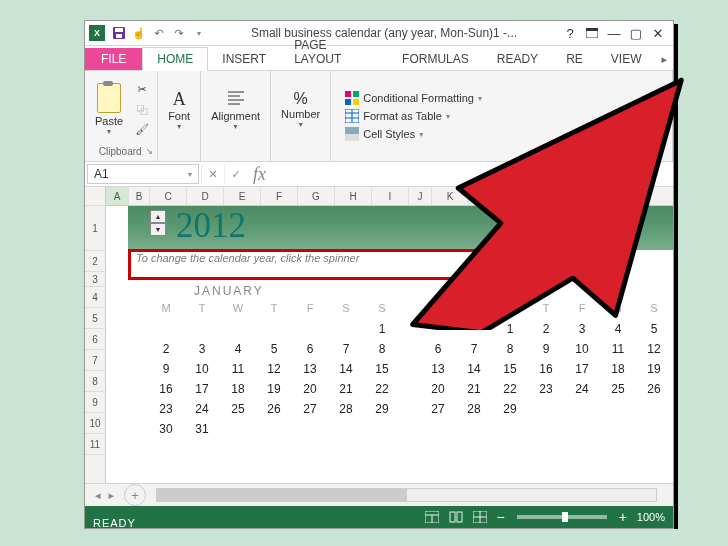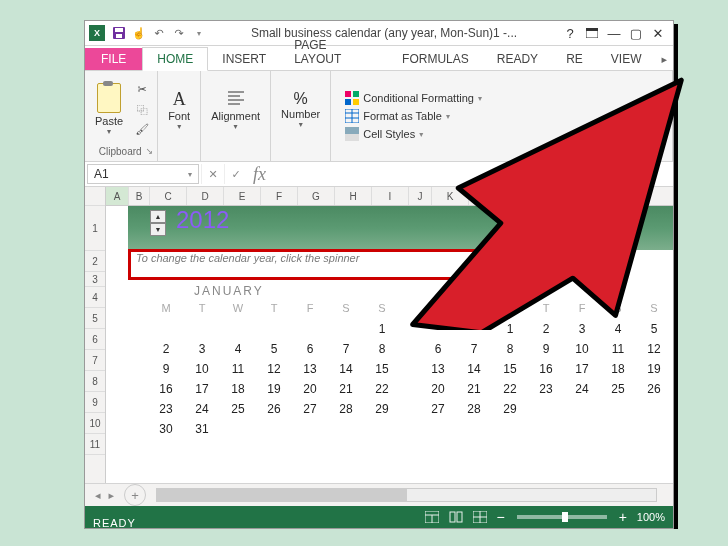--- a/index.html
+++ b/index.html
@@ -58,21 +58,21 @@
   .row-hdrs { width:20px; background:#f3f2f1; border-right:1px solid #ccc; }
   .row-hdr { height:20px; border-bottom:1px solid #ddd; font-size:10px; color:#555; display:flex; align-items:center; justify-content:center; }
   .grid { flex:1; position:relative; }
   .col-hdrs { height:18px; display:flex; background:#f3f2f1; border-bottom:1px solid #ccc; }
   .col-hdr { border-right:1px solid #ddd; font-size:10px; color:#555; display:flex; align-items:center; justify-content:center; }
   .col-hdr.sel { background:#d4e8d4; }
   .col-hdr.A{width:22px}.col-hdr.B{width:20px}.col-hdr.C{width:36px}.col-hdr.D{width:36px}.col-hdr.E{width:36px}.col-hdr.F{width:36px}.col-hdr.G{width:36px}.col-hdr.H{width:36px}.col-hdr.I{width:36px}.col-hdr.J{width:22px}.col-hdr.K{width:36px}.col-hdr.L{width:36px}
 
   .cells { position:relative; background:#fff; }
   .calendar-band { position:absolute; left:22px; top:0; height:44px; background:linear-gradient(#4b8a62 0%, #5b9a72 50%, #7cae8c 100%); right:0;}
-  .year-text { position:absolute; left:70px; top:0; font-size:24px; color:#8b5cf6; font-family:Liberation Sans, sans-serif; }
+  .year-text { position:absolute; left:70px; top:0; font-size:35px; color:#0f766e; font-family:Liberation Serif, serif; }
   .spinner { position:absolute; left:44px; top:4px; width:14px; }
   .spinner .sp-btn { width:14px; height:11px; background:#f0f0f0; border:1px solid #888; display:flex; align-items:center; justify-content:center; font-size:7px; color:#333; }
   .hint-row { position:absolute; left:30px; top:46px; font-style:italic; color:#7a7a7a; font-size:11px; }
   .red-box { position:absolute; left:22px; top:43px; width:350px; height:25px; border:3px solid #c00; pointer-events:none; }
 
   .month-name { position:absolute; font-size:12px; color:#888; letter-spacing:2px; }
   .dow-row { position:absolute; display:flex; color:#aaa; font-size:11px; }
   .dow-row span { width:36px; text-align:center; }
   .date-grid { position:absolute; display:flex; flex-direction:column; }
   .date-row { display:flex; }

